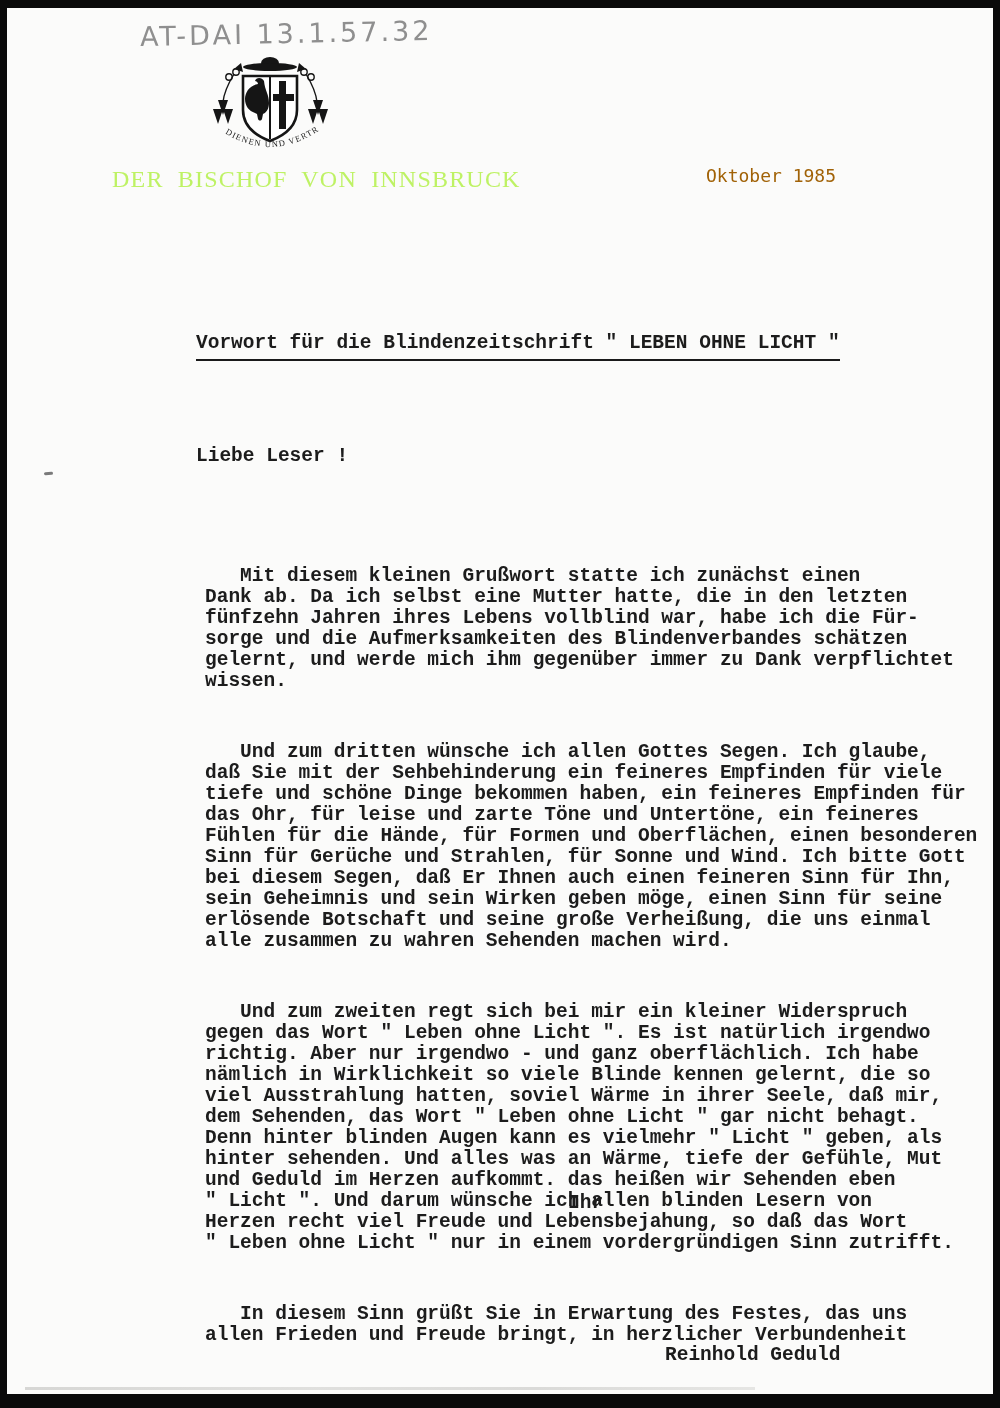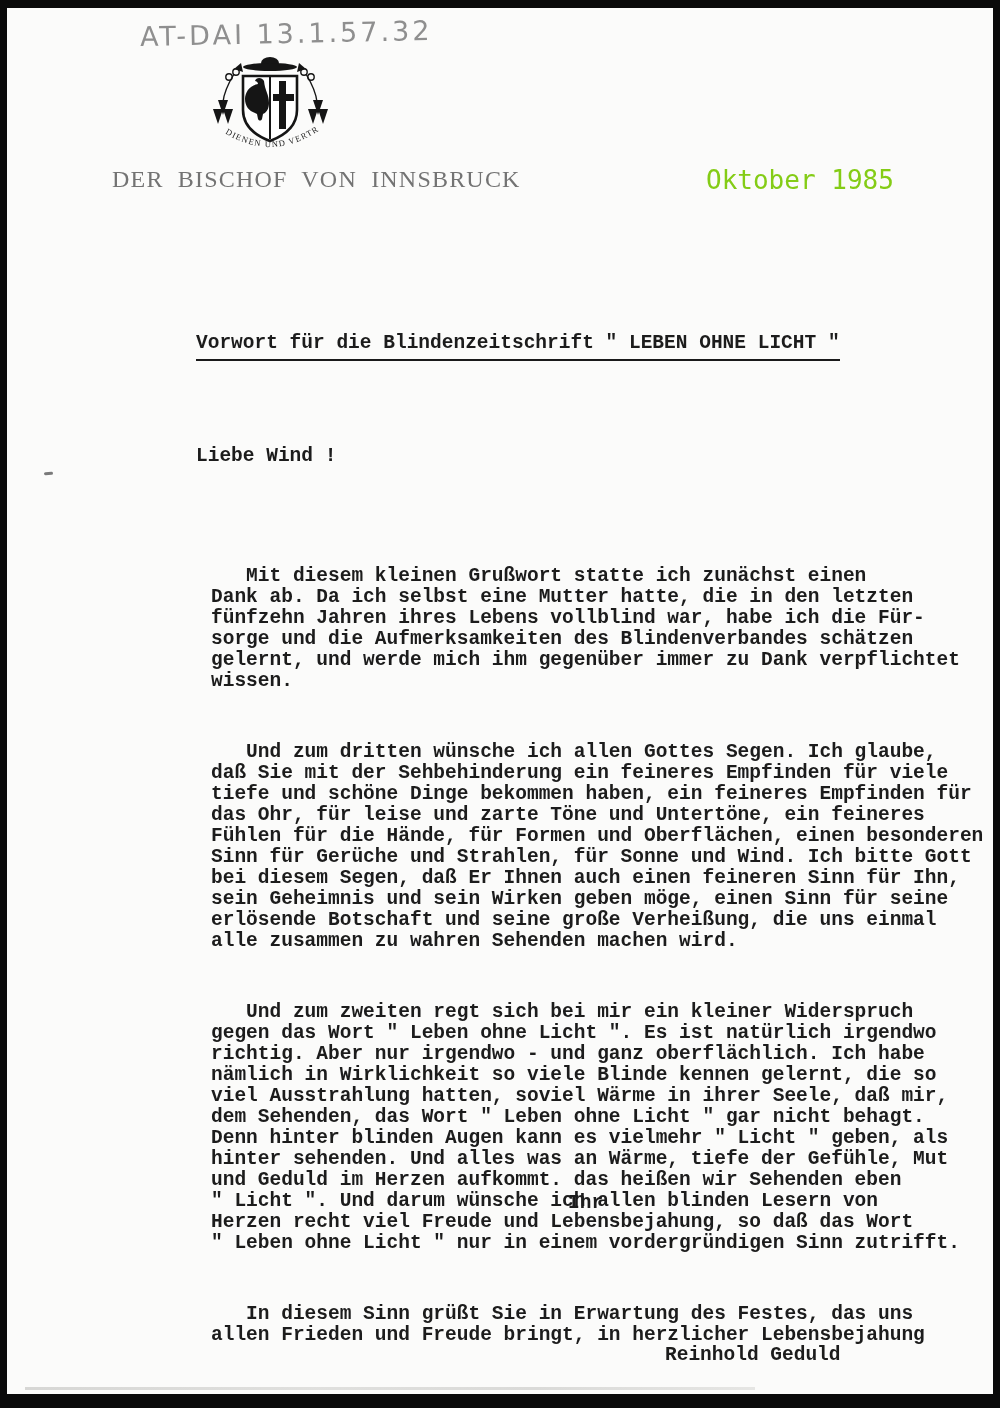--- a/index.html
+++ b/index.html
@@ -25,51 +25,51 @@
     letter-spacing: 3px;
     transform: rotate(-1.2deg);
     white-space: pre;
   }
   .coat { position: absolute; left: 198px; top: 50px; }
   .sender {
     position: absolute;
     left: 112px; top: 166px;
     font-family: "Liberation Serif", serif;
     font-size: 24px;
-    color: #737373;
+    color: #bef264;
     letter-spacing: 1.2px;
     word-spacing: 7px;
     white-space: pre;
   }
   .date {
     position: absolute;
     left: 706px; top: 165px;
     font-family: "DejaVu Sans Mono", monospace;
-    font-size: 26px;
-    color: #84cc16;
+    font-size: 18px;
+    color: #a16207;
     white-space: pre;
   }
   .typewriter {
     font-family: "Liberation Mono", monospace;
     font-weight: bold;
     font-size: 19.5px;
     line-height: 21px;
     color: #1c1c1c;
     white-space: pre;
   }
   .subject {
     position: absolute;
     left: 196px; top: 333px;
     display: inline-block;
     border-bottom: 2.5px solid #1a1a1a;
     padding-bottom: 5px;
   }
   .salutation { position: absolute; left: 196px; top: 446px; }
   .body-text { position: absolute; left: 196px; top: 524px; width: 800px; }
-  .body-text p { margin: 0 0 8px 15px; }
+  .body-text p { margin: 0 0 8px 9px; }
   .closing { position: absolute; left: 568px; top: 1193px; }
   .signature { position: absolute; left: 656px; top: 1300px; line-height: 22px; }
   .sig-name { padding-left: 9px; }
   .pencil-dash {
     position: absolute;
     left: 44px; top: 472px;
     width: 9px; height: 3px;
     background: #7a7a7a;
     border-radius: 2px;
     transform: rotate(-4deg);
@@ -128,21 +128,21 @@
       <textPath href="#mottoArc" startOffset="6">DIENEN UND VERTRAUEN</textPath>
     </text>
   </svg>
 
   <div class="sender">DER BISCHOF VON INNSBRUCK</div>
 
   <div class="date">Oktober 1985</div>
 
   <div class="typewriter subject">Vorwort für die Blindenzeitschrift " LEBEN OHNE LICHT "</div>
 
-  <div class="typewriter salutation">Liebe Wind !</div>
+  <div class="typewriter salutation">Liebe Leser !</div>
 
   <div class="typewriter body-text">
     <p>   Mit diesem kleinen Grußwort statte ich zunächst einen
 Dank ab. Da ich selbst eine Mutter hatte, die in den letzten
 fünfzehn Jahren ihres Lebens vollblind war, habe ich die Für-
 sorge und die Aufmerksamkeiten des Blindenverbandes schätzen
 gelernt, und werde mich ihm gegenüber immer zu Dank verpflichtet
 wissen.</p>
     <p>   Und zum dritten wünsche ich allen Gottes Segen. Ich glaube,
 daß Sie mit der Sehbehinderung ein feineres Empfinden für viele
@@ -160,21 +160,21 @@
 nämlich in Wirklichkeit so viele Blinde kennen gelernt, die so
 viel Ausstrahlung hatten, soviel Wärme in ihrer Seele, daß mir,
 dem Sehenden, das Wort " Leben ohne Licht " gar nicht behagt.
 Denn hinter blinden Augen kann es vielmehr " Licht " geben, als
 hinter sehenden. Und alles was an Wärme, tiefe der Gefühle, Mut
 und Geduld im Herzen aufkommt. das heißen wir Sehenden eben
 " Licht ". Und darum wünsche ich allen blinden Lesern von
 Herzen recht viel Freude und Lebensbejahung, so daß das Wort
 " Leben ohne Licht " nur in einem vordergründigen Sinn zutrifft.</p>
     <p>   In diesem Sinn grüßt Sie in Erwartung des Festes, das uns
-allen Frieden und Freude bringt, in herzlicher Lebensbejahung</p>
+allen Frieden und Freude bringt, in herzlicher Verbundenheit</p>
   </div>
 
   <div class="typewriter closing">Ihr</div>
 
   <div class="typewriter signature">
     <div class="sig-name">Reinhold Geduld</div>
     
   </div>
 
   <div class="pencil-dash"></div>

